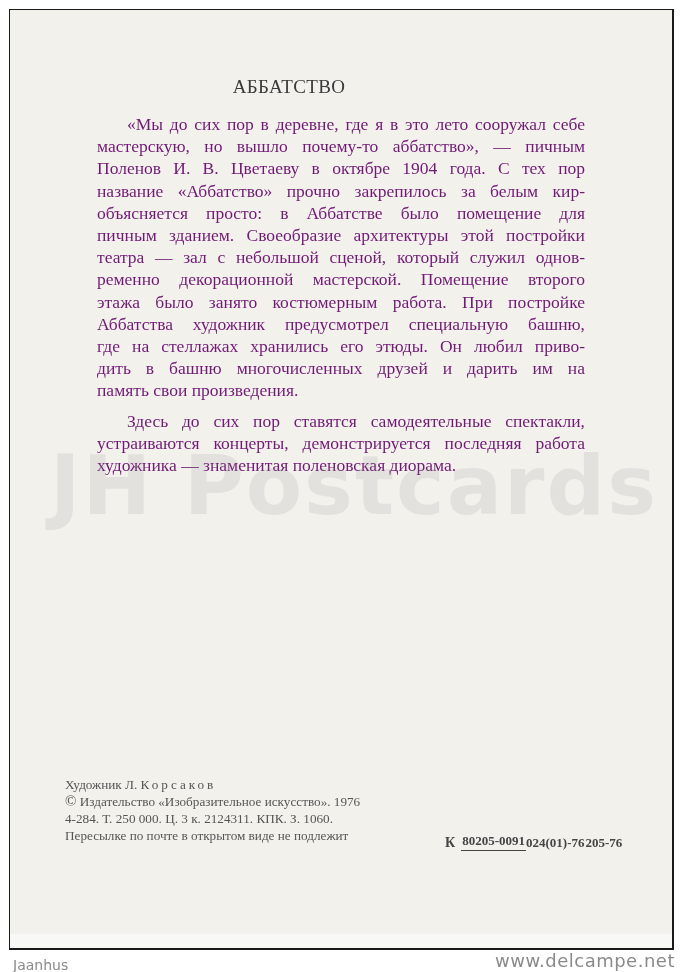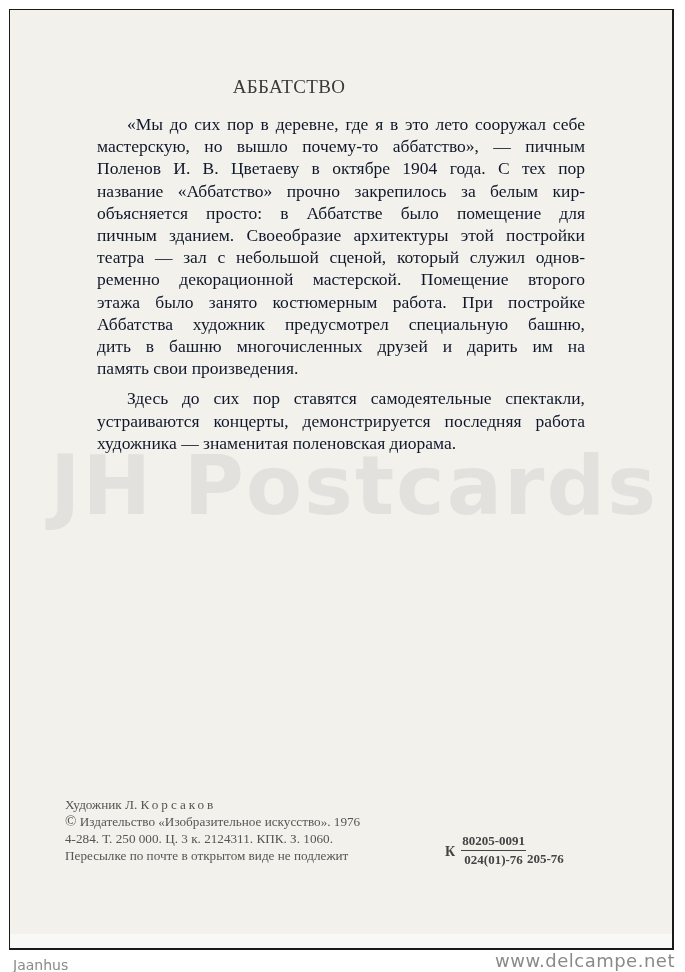--- a/index.html
+++ b/index.html
@@ -14,45 +14,45 @@
   }
   .card-inner-edge {
     position:absolute; left:0; right:0; bottom:0; height:14px; background:#f8f8f6;
   }
   .title {
     position:absolute; left:0; width:578px; top:76px; text-align:center;
     font-size:19px; color:#3b3b3b; letter-spacing:0.3px;
   }
   .body-text {
     position:absolute; left:97px; width:488px; top:113px;
-    font-size:17.5px; line-height:22.2px; color:#0f172a;
+    font-size:17.5px; line-height:22.2px; color:#701a75;
   }
   .line { display:block; text-align:justify; text-align-last:justify; white-space:nowrap; }
   .line.last { text-align-last:left; }
   .line.indent { padding-left:30px; }
   .para-gap { height:8px; }
   .watermark {
     position:absolute; left:38px; top:438px; width:620px;
     font-family:"DejaVu Sans","Liberation Sans",sans-serif; font-size:82px; font-weight:bold;
     color:rgba(120,120,120,0.13); letter-spacing:2px; white-space:nowrap; pointer-events:none;text-align:right;
   }
   .imprint {
-    position:absolute; left:65px; top:796px; font-size:13.2px; line-height:17px; color:#555;
+    position:absolute; left:65px; top:776px; font-size:13.2px; line-height:17px; color:#555;
   }
   .imprint .artist-name { letter-spacing:3px; }
   .copy { font-size:15px; }
   .code {
     position:absolute; left:445px; top:833px; font-weight:bold; color:#444; font-size:13px;
     display:flex; align-items:center;
   }
   .code .k { font-size:14px; margin-right:6px; margin-top:2px; }
-  .frac { display:flex; flex-direction:column; align-items:center; }
+  .frac { display:flex; flex-direction:row; align-items:center; }
   .frac .num { border-bottom:1.5px solid #444; padding:0 1px 1px 1px; }
   .frac .den { padding-top:1px; }
-  .code .tail { margin-left:1px; margin-top:16px; }
+  .code .tail { margin-left:1px; margin-top:1px; }
   .wm-site {
     position:absolute; left:495px; top:950px; font-family:"DejaVu Sans",sans-serif;
     font-size:18px; color:#8a8a8a; letter-spacing:0.5px;
   }
   .wm-owner {
     position:absolute; left:13px; top:957px; font-family:"DejaVu Sans",sans-serif;
     font-size:14px; color:#8a8a8a;
   }
 </style>
 </head>
@@ -68,20 +68,21 @@
   <span class="line indent">«Мы до сих пор в деревне, где я в это лето сооружал себе</span>
   <span class="line">мастерскую, но вышло почему-то аббатство», — пичным</span>
   <span class="line">Поленов И. В. Цветаеву в октябре 1904 года. С тех пор</span>
   <span class="line">название «Аббатство» прочно закрепилось за белым кир-</span>
   <span class="line">объясняется просто: в Аббатстве было помещение для</span>
   <span class="line">пичным зданием. Своеобразие архитектуры этой постройки</span>
   <span class="line">театра — зал с небольшой сценой, который служил однов-</span>
   <span class="line">ременно декорационной мастерской. Помещение второго</span>
   <span class="line">этажа было занято костюмерным работа. При постройке</span>
   <span class="line">Аббатства художник предусмотрел специальную башню,</span>
+  <span class="line">где на стеллажах хранились его этюды. Он любил приво-</span>
   <span class="line">дить в башню многочисленных друзей и дарить им на</span>
   <span class="line last">память свои произведения.</span>
   <div class="para-gap"></div>
   <span class="line indent">Здесь до сих пор ставятся самодеятельные спектакли,</span>
   <span class="line">устраиваются концерты, демонстрируется последняя работа</span>
   <span class="line last">художника — знаменитая поленовская диорама.</span>
 </div>
 
 <div class="watermark">JH Postcards</div>
 

